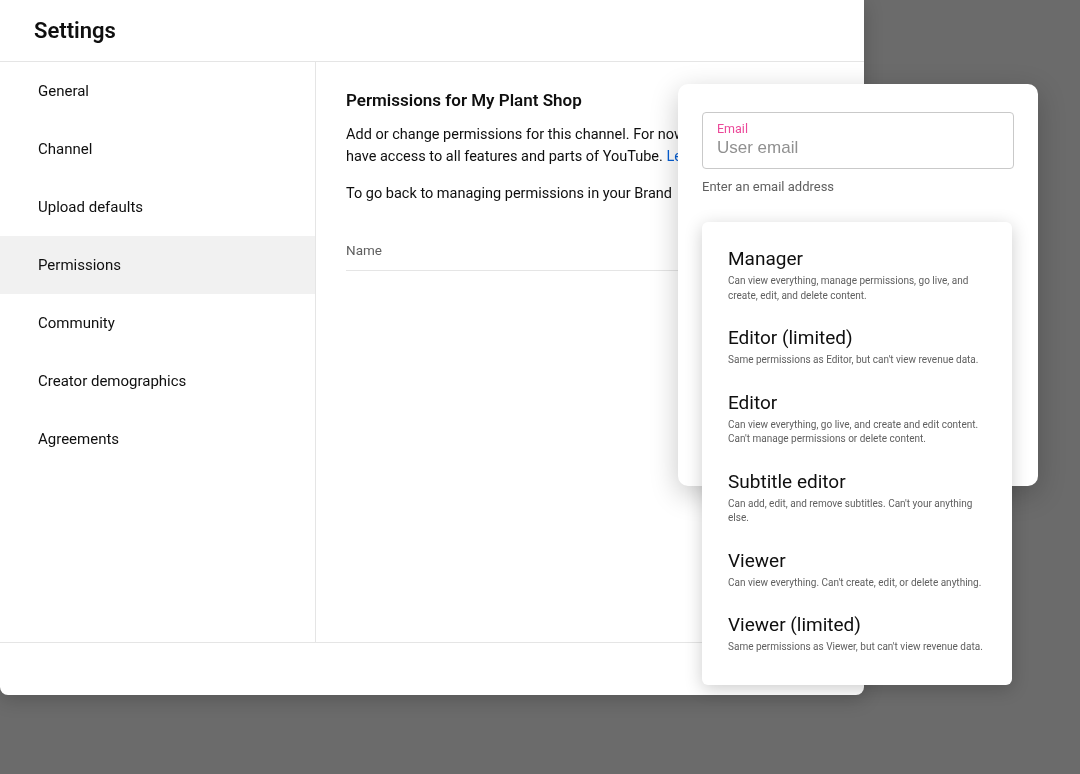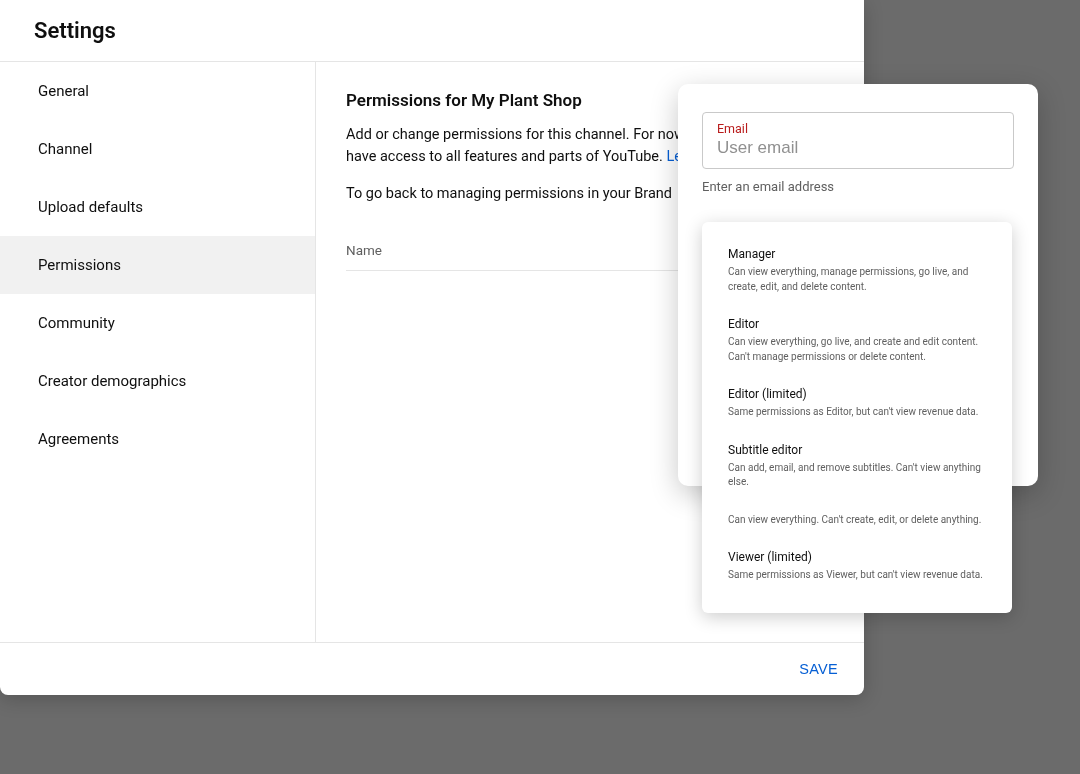--- a/index.html
+++ b/index.html
@@ -110,21 +110,21 @@
     z-index: 10;
   }
 
   .email-field {
     border: 1px solid #c9c9c9;
     border-radius: 4px;
     padding: 8px 14px 10px 14px;
   }
   .email-label {
     font-size: 12.5px;
-    color: #b91c1c;
+    color: #ec4899;
     margin-bottom: 2px;
   }
   .email-input {
     border: none;
     outline: none;
     width: 100%;
     font-size: 17px;
     color: #606060;
     background: transparent;
   }
@@ -146,21 +146,21 @@
     border-radius: 6px;
     box-shadow: 0 4px 18px rgba(0,0,0,0.2);
     padding: 14px 0 18px 0;
     z-index: 20;
   }
   .role {
     padding: 11px 26px 12px 26px;
     cursor: pointer;
   }
   .role-title {
-    font-size: 12px;
+    font-size: 19px;
     color: #0f0f0f;
     margin-bottom: 4px;
   }
   .role-desc {
     font-size: 10px;
     color: #606060;
     line-height: 1.45;
   }
 </style>
 </head>
@@ -202,31 +202,32 @@
   </div>
   <div class="helper">Enter an email address</div>
 </div>
 
 <div class="roles-menu">
   <div class="role">
     <div class="role-title">Manager</div>
     <div class="role-desc">Can view everything, manage permissions, go live, and create, edit, and delete content.</div>
   </div>
   <div class="role">
+    <div class="role-title">Editor (limited)</div>
+    <div class="role-desc">Same permissions as Editor, but can't view revenue data.</div>
+  </div>
+  <div class="role">
     <div class="role-title">Editor</div>
     <div class="role-desc">Can view everything, go live, and create and edit content. Can't manage permissions or delete content.</div>
   </div>
   <div class="role">
-    <div class="role-title">Editor (limited)</div>
-    <div class="role-desc">Same permissions as Editor, but can't view revenue data.</div>
-  </div>
-  <div class="role">
     <div class="role-title">Subtitle editor</div>
-    <div class="role-desc">Can add, email, and remove subtitles. Can't view anything else.</div>
-  </div>
-  <div class="role">
+    <div class="role-desc">Can add, edit, and remove subtitles. Can't your anything else.</div>
+  </div>
+  <div class="role">
+    <div class="role-title">Viewer</div>
     <div class="role-desc">Can view everything. Can't create, edit, or delete anything.</div>
   </div>
   <div class="role">
     <div class="role-title">Viewer (limited)</div>
     <div class="role-desc">Same permissions as Viewer, but can't view revenue data.</div>
   </div>
 </div>
 
 </body></html>

